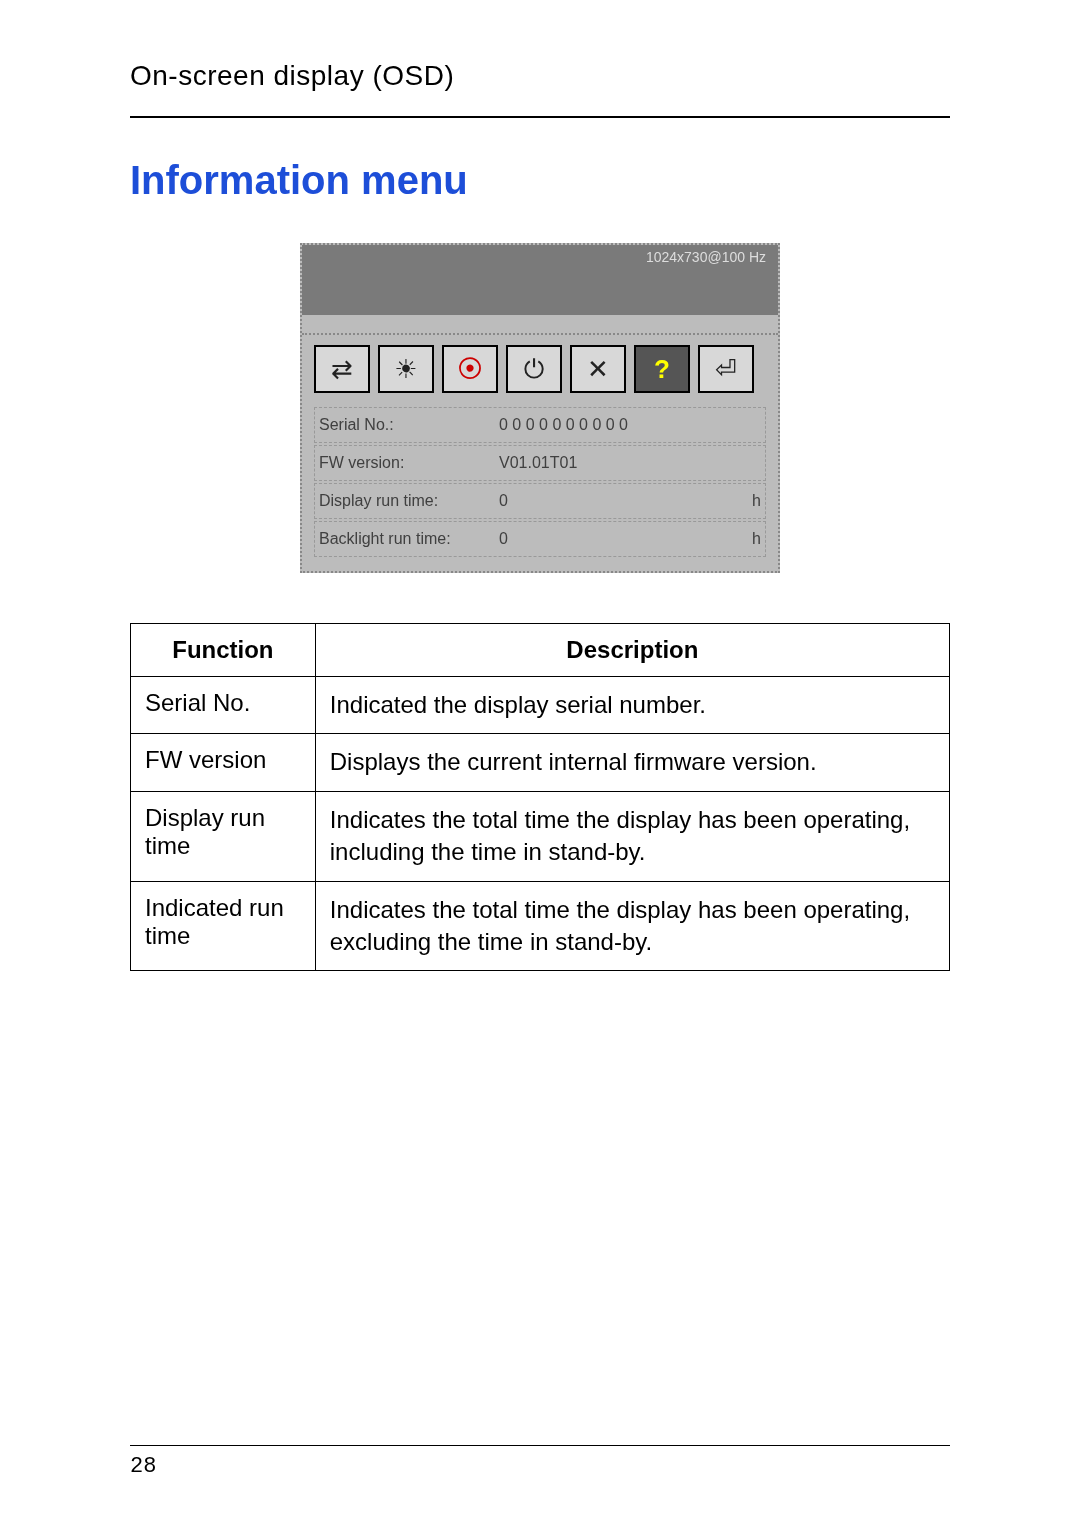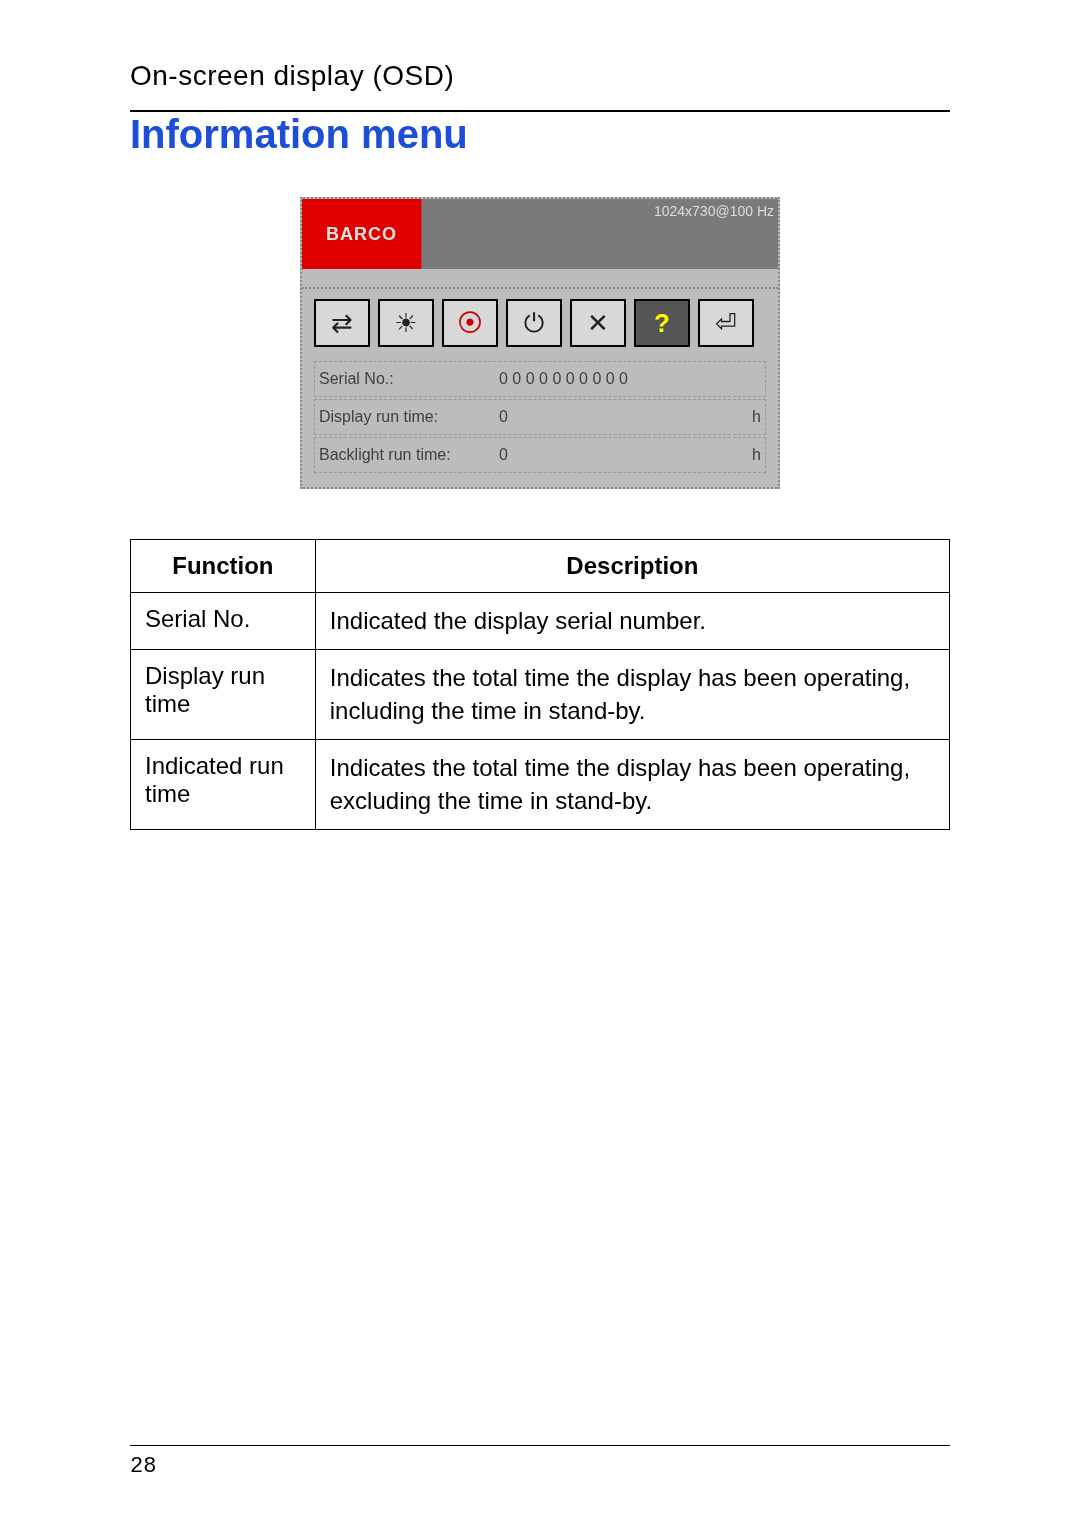--- a/index.html
+++ b/index.html
@@ -7,21 +7,22 @@
     width: 1080px;
     height: 1529px;
     background: #fff;
     font-family: Georgia, 'Times New Roman', serif;
     color: #000;
     position: relative;
     padding: 60px 130px 60px 130px;
   }
   .header-section {
     border-bottom: 2px solid #000;
-    padding-bottom: 18px;
+    padding-bottom: 24px;
+    margin-bottom: 40px;
   }
   .header-section span {
     font-size: 28px;
     font-weight: 300;
     letter-spacing: 0.5px;
     font-family: 'Helvetica Neue', Arial, sans-serif;
   }
   .main-title {
     font-size: 40px;
     font-weight: bold;
@@ -56,21 +57,21 @@
   .osd-status {
     flex: 1;
     background: #7a7a7a;
     position: relative;
     color: #ddd;
     font-size: 14px;
   }
   .osd-status-text {
     position: absolute;
     top: 4px;
-    right: 4px;
+    right: 12px;
   }
   .osd-spacer {
     height: 20px;
     background: #bcbcbc;
     border-bottom: 2px dotted #888;
   }
   .osd-icons {
     display: flex;
     padding: 10px 12px 8px 12px;
     gap: 8px;
@@ -140,21 +141,20 @@
 <body>
 
 <div class="header-section">
   <span>On-screen display (OSD)</span>
 </div>
 
 <h1 class="main-title">Information menu</h1>
 
 <div class="osd-box">
   <div class="osd-top">
-    <div class="osd-logo">BARCO</div>
     <div class="osd-status">
       <div class="osd-status-text">1024x730@100 Hz</div>
     </div>
   </div>
   <div class="osd-spacer"></div>
   <div class="osd-icons">
     <div class="osd-icon">⇄</div>
     <div class="osd-icon">☀</div>
     <div class="osd-icon color1">⦿</div>
     <div class="osd-icon">⏻</div>
@@ -162,20 +162,25 @@
     <div class="osd-icon active">?</div>
     <div class="osd-icon">⏎</div>
   </div>
   <div class="osd-rows">
     <div class="osd-row">
       <span class="lab">Serial No.:</span>
       <span class="val">0 0 0 0 0 0 0 0 0 0</span>
       <span class="unit"></span>
     </div>
     <div class="osd-row">
+      <span class="lab">FW version:</span>
+      <span class="val">V01.01T01</span>
+      <span class="unit"></span>
+    </div>
+    <div class="osd-row">
       <span class="lab">Display run time:</span>
       <span class="val">0</span>
       <span class="unit">h</span>
     </div>
     <div class="osd-row">
       <span class="lab">Backlight run time:</span>
       <span class="val">0</span>
       <span class="unit">h</span>
     </div>
   </div>
@@ -187,20 +192,24 @@
       <th>Function</th>
       <th>Description</th>
     </tr>
   </thead>
   <tbody>
     <tr>
       <td>Serial No.</td>
       <td class="desc-col">Indicated the display serial number.</td>
     </tr>
     <tr>
+      <td>FW version</td>
+      <td class="desc-col">Displays the current internal firmware version.</td>
+    </tr>
+    <tr>
       <td>Display run time</td>
       <td class="desc-col">Indicates the total time the display has been operating, including the time in stand-by.</td>
     </tr>
     <tr>
       <td>Indicated run time</td>
       <td class="desc-col">Indicates the total time the display has been operating, excluding the time in stand-by.</td>
     </tr>
   </tbody>
 </table>
 

